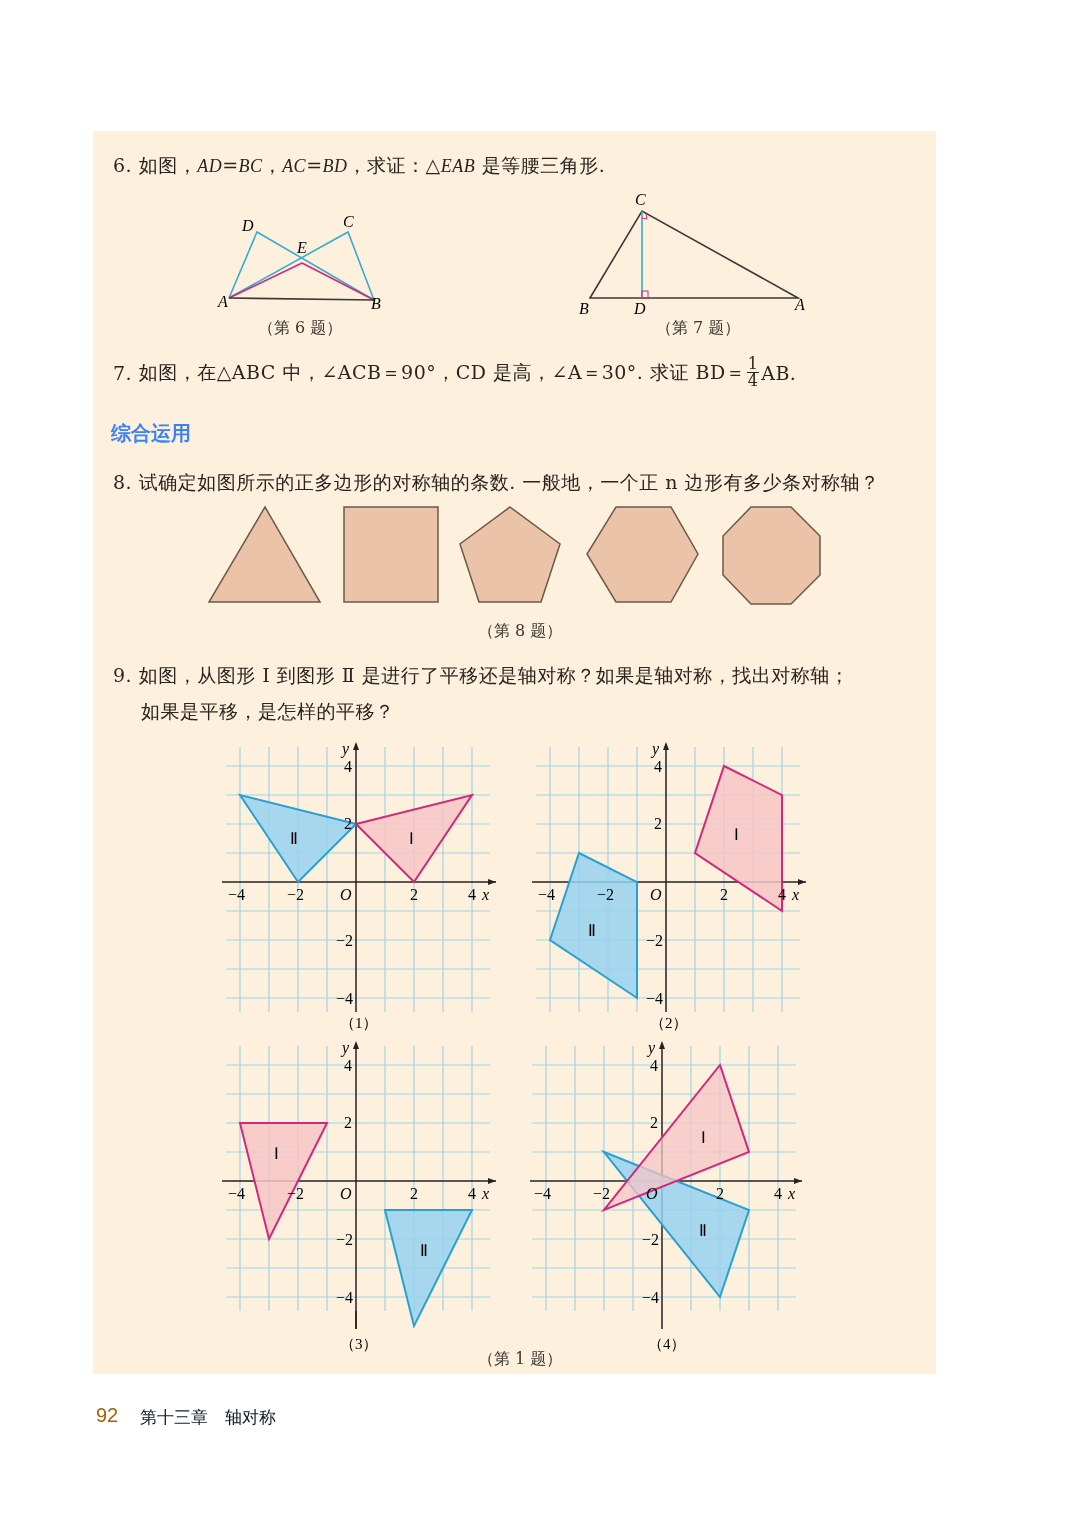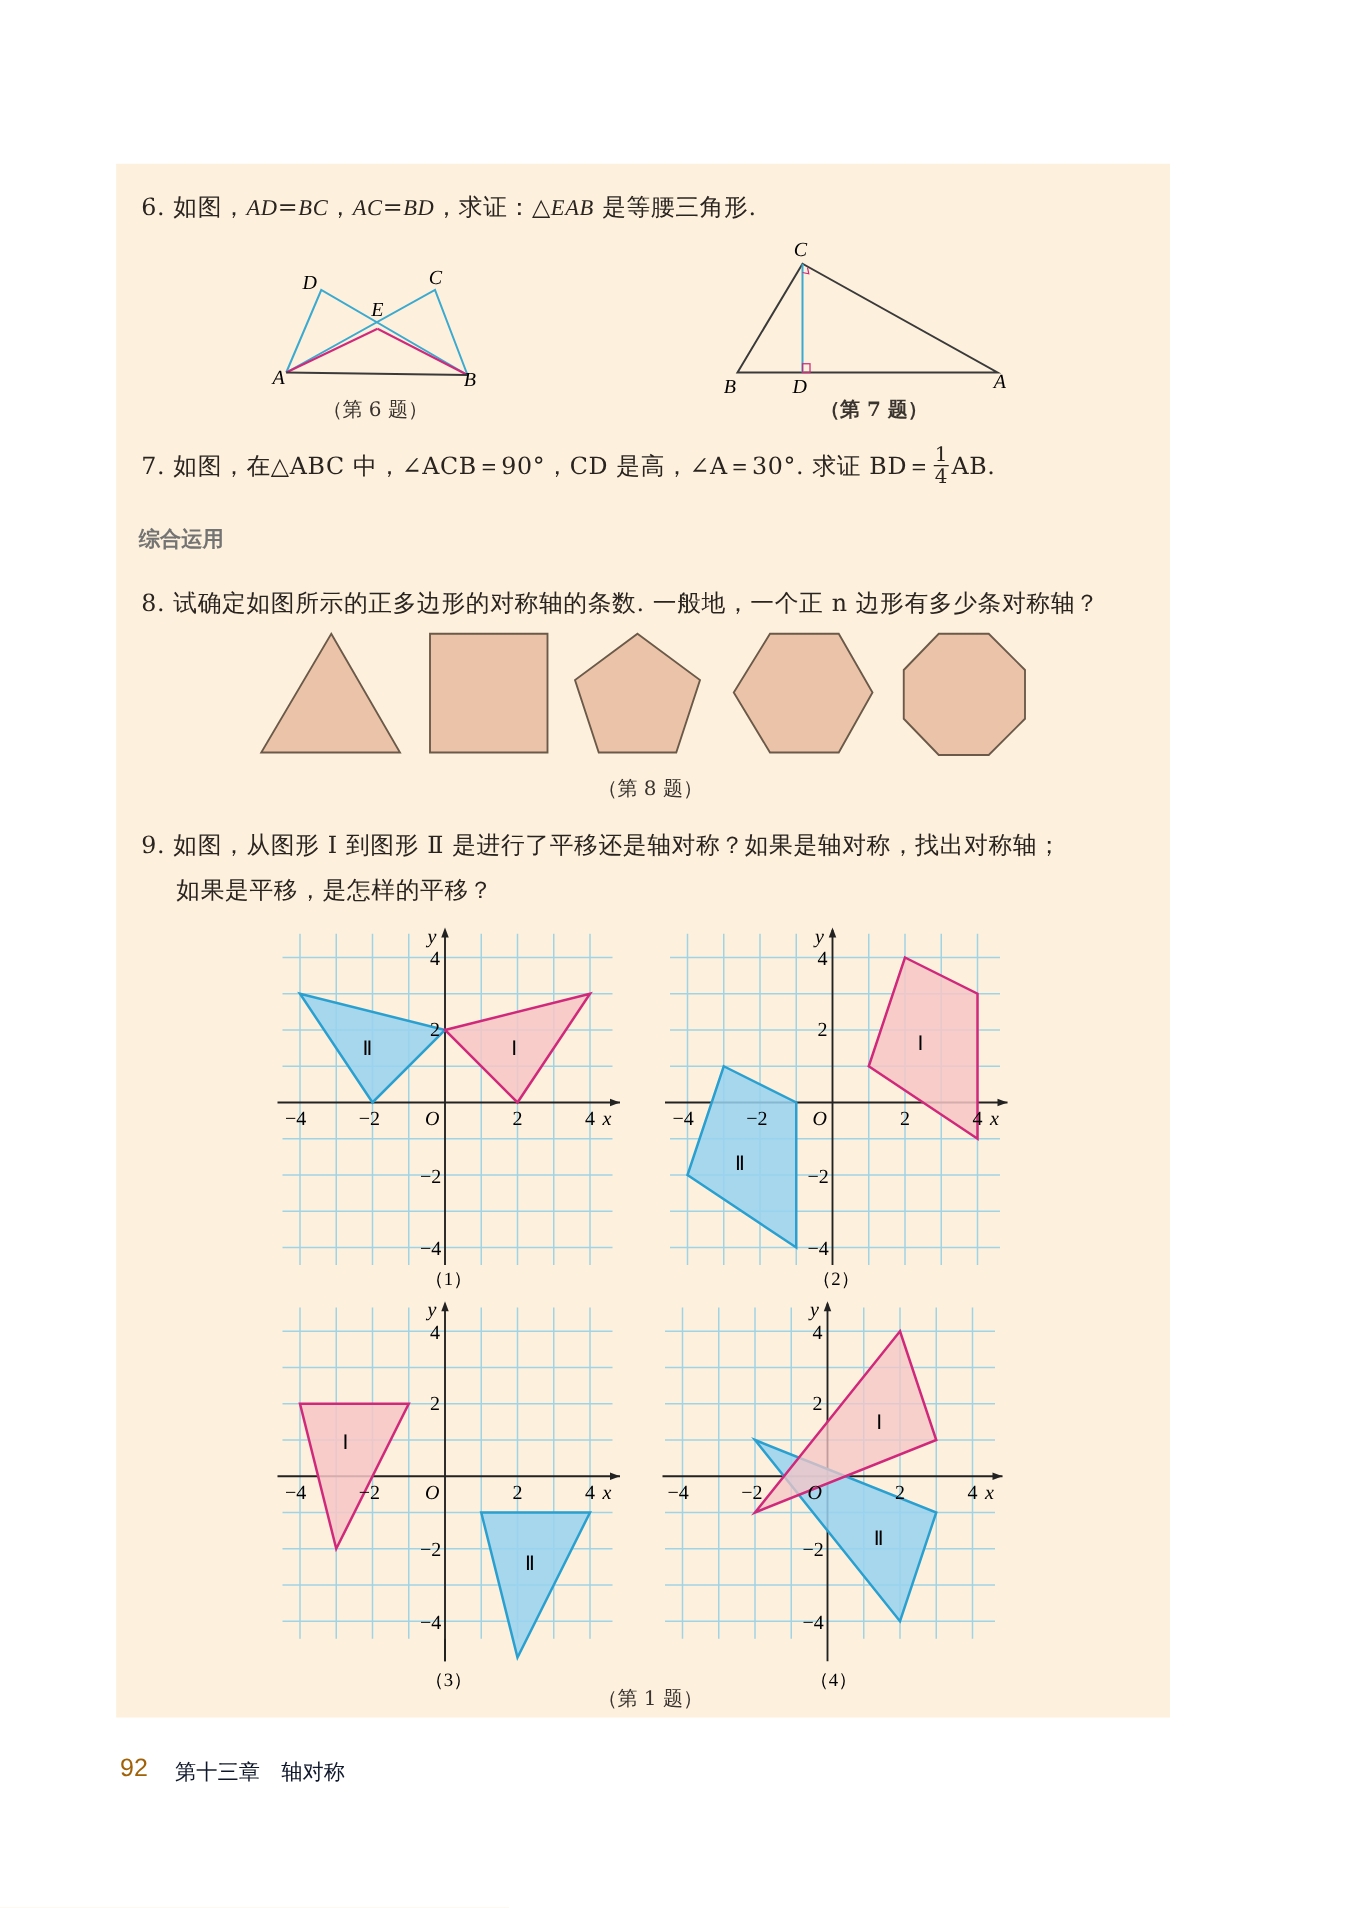--- a/index.html
+++ b/index.html
@@ -9,21 +9,21 @@
   }
   .panel {
     position: absolute; left: 93px; top: 131px; width: 843px; height: 1243px;
     background: #fdf0dc;
   }
   .abs { position: absolute; }
   .q-text { font-size: 19px; letter-spacing: 0.5px; white-space: nowrap; }
   .q-text i { font-family: "Liberation Serif", serif; font-style: italic; font-size: 18px; }
   .section-title {
     position: absolute; left: 111px; top: 420px; font-family: "DejaVu Sans", sans-serif;
-    font-weight: bold; font-size: 17px; color: #737373;
+    font-weight: bold; font-size: 20px; color: #3b82f6;
   }
   .caption { font-size: 16px; color: #3a3430; white-space: nowrap; }
   .footer-num { font-family: "Liberation Sans", sans-serif; font-size: 20px; color: #a16207; }
   .footer-chap { font-family: "DejaVu Sans", sans-serif; font-size: 17px; color: #0f172a; }
   .frac { display: inline-flex; flex-direction: column; align-items: center; vertical-align: middle; font-size: 16px; line-height: 16px; margin: 0 2px; }
   .frac .bar { border-top: 1px solid #2a2420; width: 12px; }
   svg text { font-family: "Liberation Serif", serif; }
 </style>
 </head>
 <body>
@@ -52,21 +52,21 @@
 <svg class="abs" style="left:575px; top:190px;" width="240" height="130">
   <polygon points="15,108 67,21 223,108" fill="none" stroke="#3a3a3a" stroke-width="1.6"></polygon>
   <line x1="67" y1="21" x2="67" y2="108" stroke="#3aaad0" stroke-width="1.6"></line>
   <rect x="67" y="101" width="6" height="7" fill="none" stroke="#d0287a" stroke-width="1"></rect>
   <path d="M67,28 L72,29 L71,24" fill="none" stroke="#d0287a" stroke-width="1"></path>
   <text x="4" y="124" font-size="16" font-style="italic">B</text>
   <text x="59" y="124" font-size="16" font-style="italic">D</text>
   <text x="220" y="120" font-size="16" font-style="italic">A</text>
   <text x="60" y="15" font-size="16" font-style="italic">C</text>
 </svg>
-<div class="abs caption" style="left:656px; top:318px;font-weight:bold;">（第 7 题）</div>
+<div class="abs caption" style="left:656px; top:318px;">（第 7 题）</div>
 
 <div class="abs q-text" style="left:113px; top:356px; display:flex; align-items:center;">
   <span>7.</span>&nbsp;<span>如图，在△ABC 中，∠ACB＝90°，CD 是高，∠A＝30°. 求证 BD＝</span>
   <span class="frac">
     <span>1</span>
     <span class="bar"></span>
     <span>4</span>
   </span>
   <span>AB.</span>
 </div>

